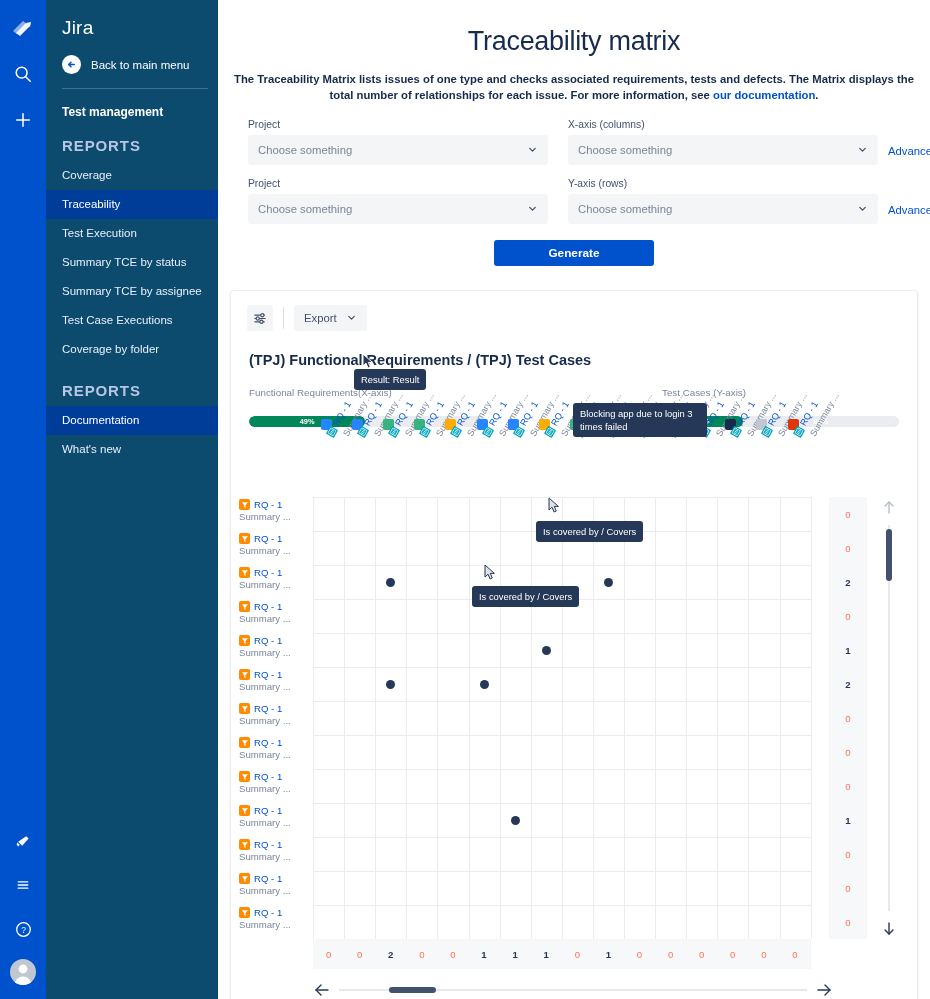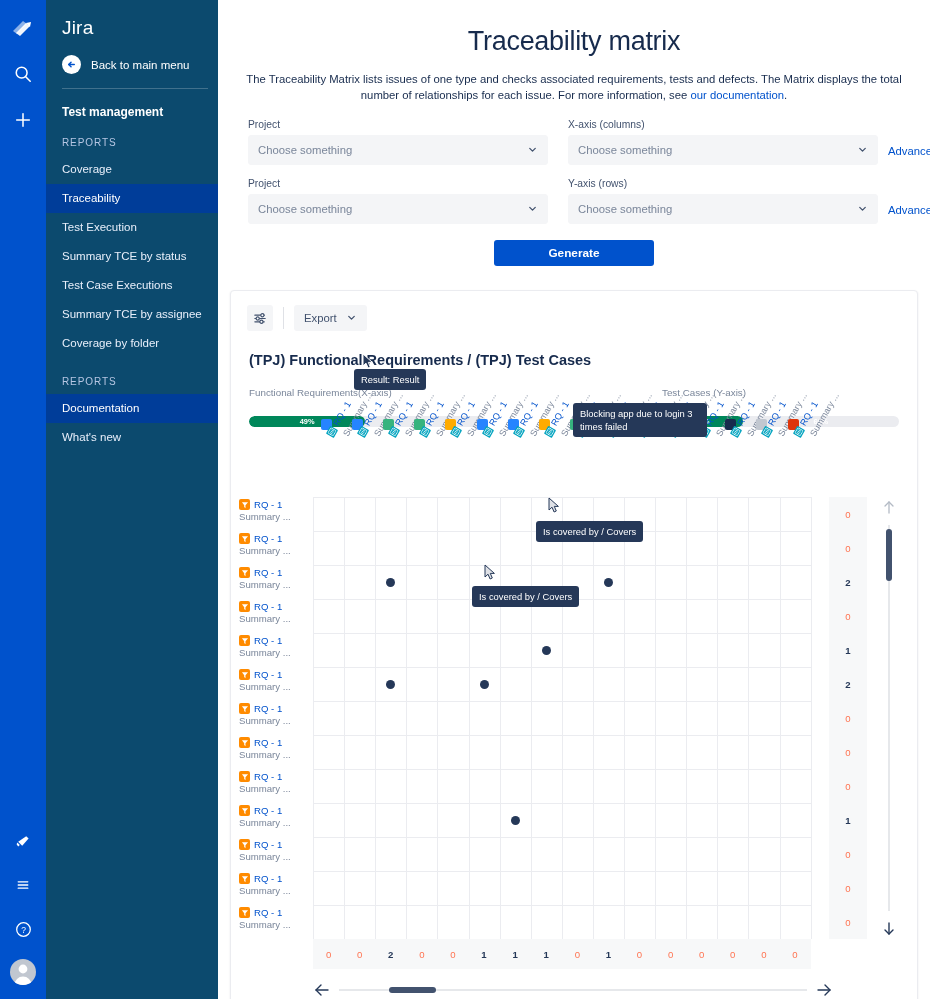--- a/index.html
+++ b/index.html
@@ -42,38 +42,38 @@
     display: flex; align-items: center; gap: 10px;
     padding: 16px 0 0 16px; cursor: pointer;
   }
   .back-circle {
     width: 19px; height: 19px; border-radius: 50%; background: #fff;
     display: flex; align-items: center; justify-content: center; flex: 0 0 19px;
   }
   .sb-back-label { font-size: 11.5px; color: #fff; }
   .sb-divider { height: 1px; background: rgba(255,255,255,.22); margin: 14px 10px 0 16px; }
   .sb-heading { font-size: 12px; font-weight: bold; padding: 16px 0 0 16px; color:#fff;}
-  .sb-section { font-size: 10px; font-weight: normal; letter-spacing: .9px;
+  .sb-section { font-size: 15px; font-weight: bold; letter-spacing: .9px;
     color: #B6C6E3; padding: 18px 0 7px 16px; }
   .sb-item {
     font-size: 11.5px; color: #E8EFFB; padding: 7px 0 7px 16px;
     cursor: pointer; line-height: 15px;
   }
   .sb-item.active { background: #003d99; color: #fff; }
 
   
   .main { flex: 1; background: #fff; overflow: hidden; position: relative; }
   .head-wrap { padding: 26px 16px 0 16px; }
   .page-title {
     text-align: center; font-size: 27px; color: #172B4D; font-weight: 400;
     letter-spacing: -.3px;
   }
   .page-desc {
     text-align: center; font-size: 11.3px; color: #172B4D; line-height: 16px;
-    max-width: 690px; margin: 14px auto 0 auto;
+    max-width: 690px; margin: 14px auto 0 auto; font-weight: bold;
   }
   .page-desc a { color: #0052CC; text-decoration: none; }
 
   .form-grid {
     display: grid; grid-template-columns: 300px 1fr 310px 56px;
     column-gap: 10px; row-gap: 0; margin: 16px 14px 0 14px;
     align-items: end;
   }
   .fld-label { font-size: 10.3px; color: #42526E; margin-bottom: 5px; }
   .select {
@@ -275,22 +275,22 @@
       <span class="sb-back-label">Back to main menu</span>
     </div>
     <div class="sb-divider"></div>
     <div class="sb-heading">Test management</div>
 
     <div class="sb-section">REPORTS</div>
     <div class="sb-item">Coverage</div>
     <div class="sb-item active">Traceability</div>
     <div class="sb-item">Test Execution</div>
     <div class="sb-item">Summary TCE by status</div>
+    <div class="sb-item">Summary TCE by assignee</div>
     <div class="sb-item">Test Case Executions</div>
-    <div class="sb-item">Summary TCE by assignee</div>
     <div class="sb-item">Coverage by folder</div>
 
     <div class="sb-section">REPORTS</div>
     <div class="sb-item active">Documentation</div>
     <div class="sb-item">What's new</div>
   </div>
 
   <div class="main">
     <div class="head-wrap">
       <div class="page-title">Traceability matrix</div>

